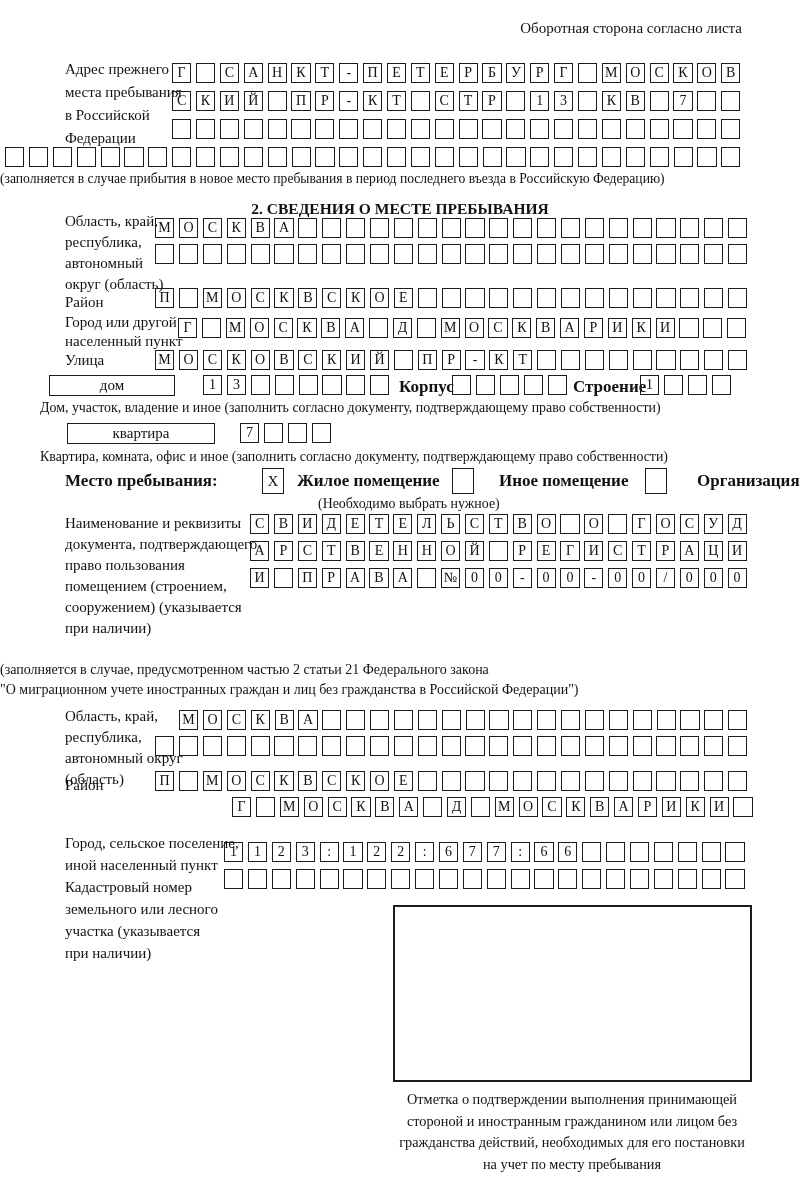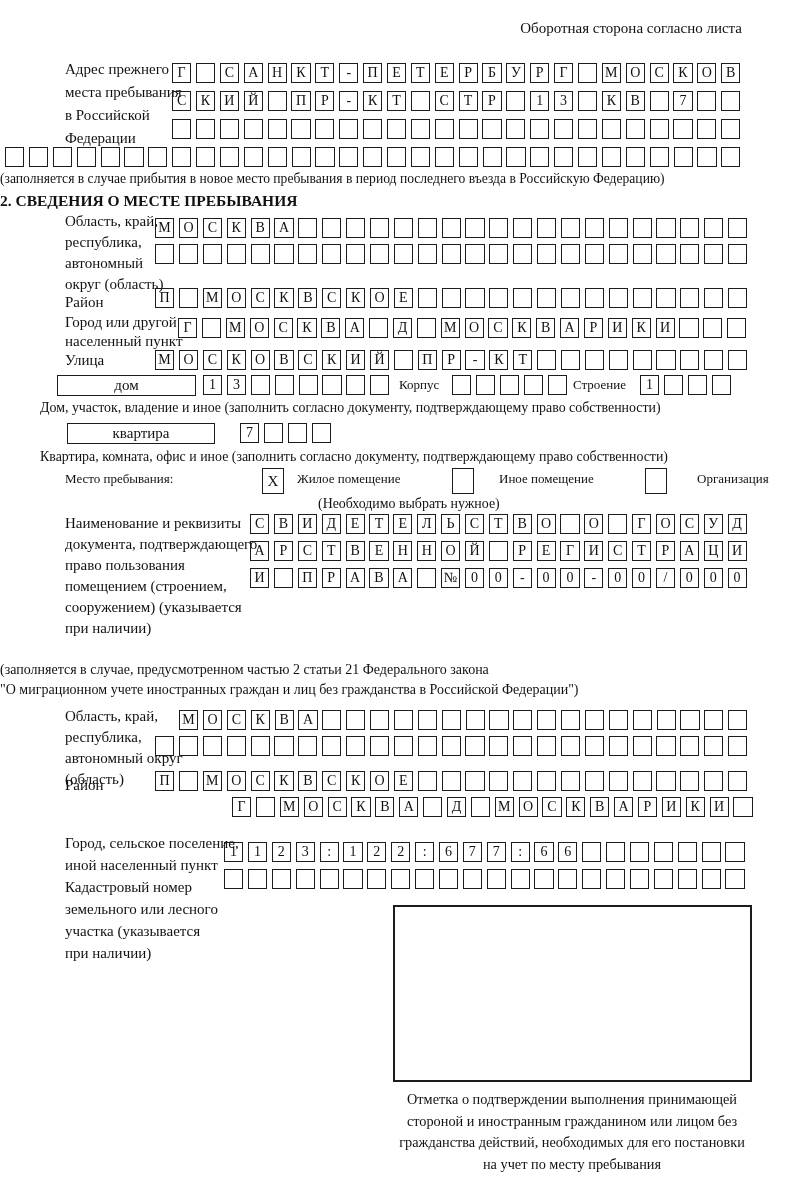--- a/index.html
+++ b/index.html
@@ -20,22 +20,22 @@
   .widebox{
     position:absolute;height:21px;border:1.6px solid #1c1c1c;box-sizing:border-box;
     display:flex;align-items:center;justify-content:center;font-size:15px;
   }
   .chk{
     position:absolute;width:22px;height:26px;border:1.7px solid #1c1c1c;box-sizing:border-box;
     display:flex;align-items:center;justify-content:center;font-size:15px;
   }
   .cap{position:absolute;font-size:13.6px;}
   .cap-center{left:0;right:0;text-align:left;}
-  .sec-title{position:absolute;left:0;right:0;text-align:left;font-weight:bold;font-size:15.5px;}
-  .inline-lbl{position:absolute;font-size:13px;}
+  .sec-title{position:absolute;left:0;right:0;text-align:center;font-weight:bold;font-size:15.5px;margin-top:8px;}
+  .inline-lbl{position:absolute;font-size:17px;font-weight:bold;}
   .stamp-box{position:absolute;border:2px solid #1c1c1c;box-sizing:border-box;background:#fff;}
   .stamp-note{position:absolute;font-size:14.3px;line-height:21.5px;text-align:center;white-space:pre-line;}
 </style>
 </head>
 <body>
 
 <div id="page">
 
   <div class="side-title">Оборотная сторона согласно листа</div>
 
@@ -297,21 +297,21 @@
       <span class="cell"></span>
       <span class="cell"></span>
       <span class="cell"></span>
       <span class="cell"></span>
       <span class="cell"></span>
       <span class="cell"></span>
       <span class="cell"></span>
       <span class="cell"></span>
     </div>
 
-  <div class="widebox" style="left:57px;top:375px;width:139px">дом</div>
+  <div class="widebox" style="left:49px;top:375px;width:126px">дом</div>
   <div class="boxrow" style="left:203px;top:375px">
       <span class="cell">1</span>
       <span class="cell">3</span>
       <span class="cell"></span>
       <span class="cell"></span>
       <span class="cell"></span>
       <span class="cell"></span>
       <span class="cell"></span>
       <span class="cell"></span>
     </div>

